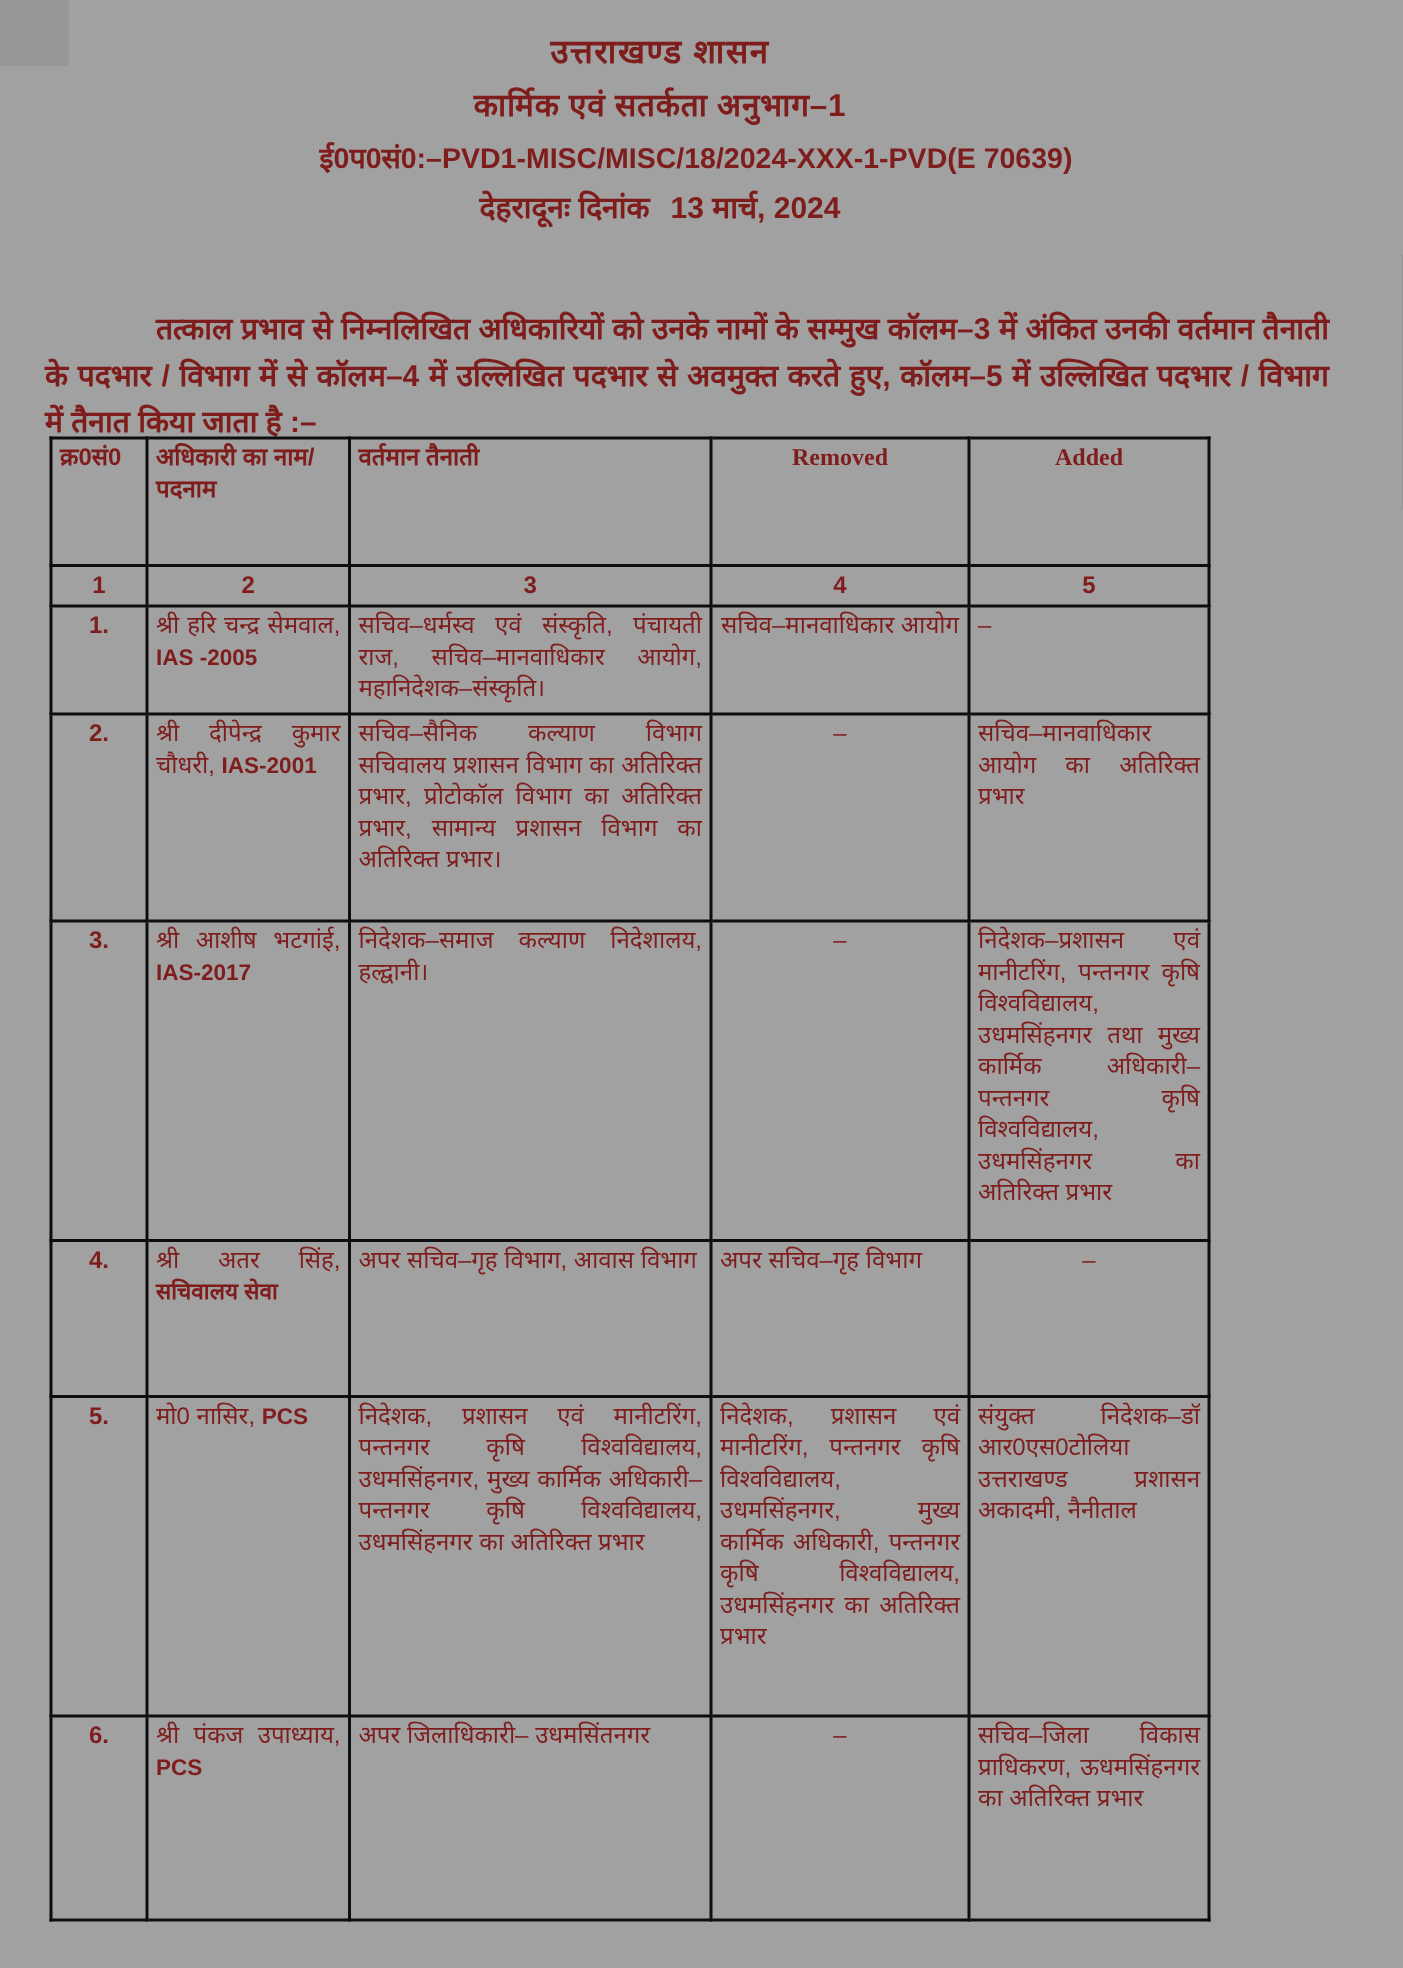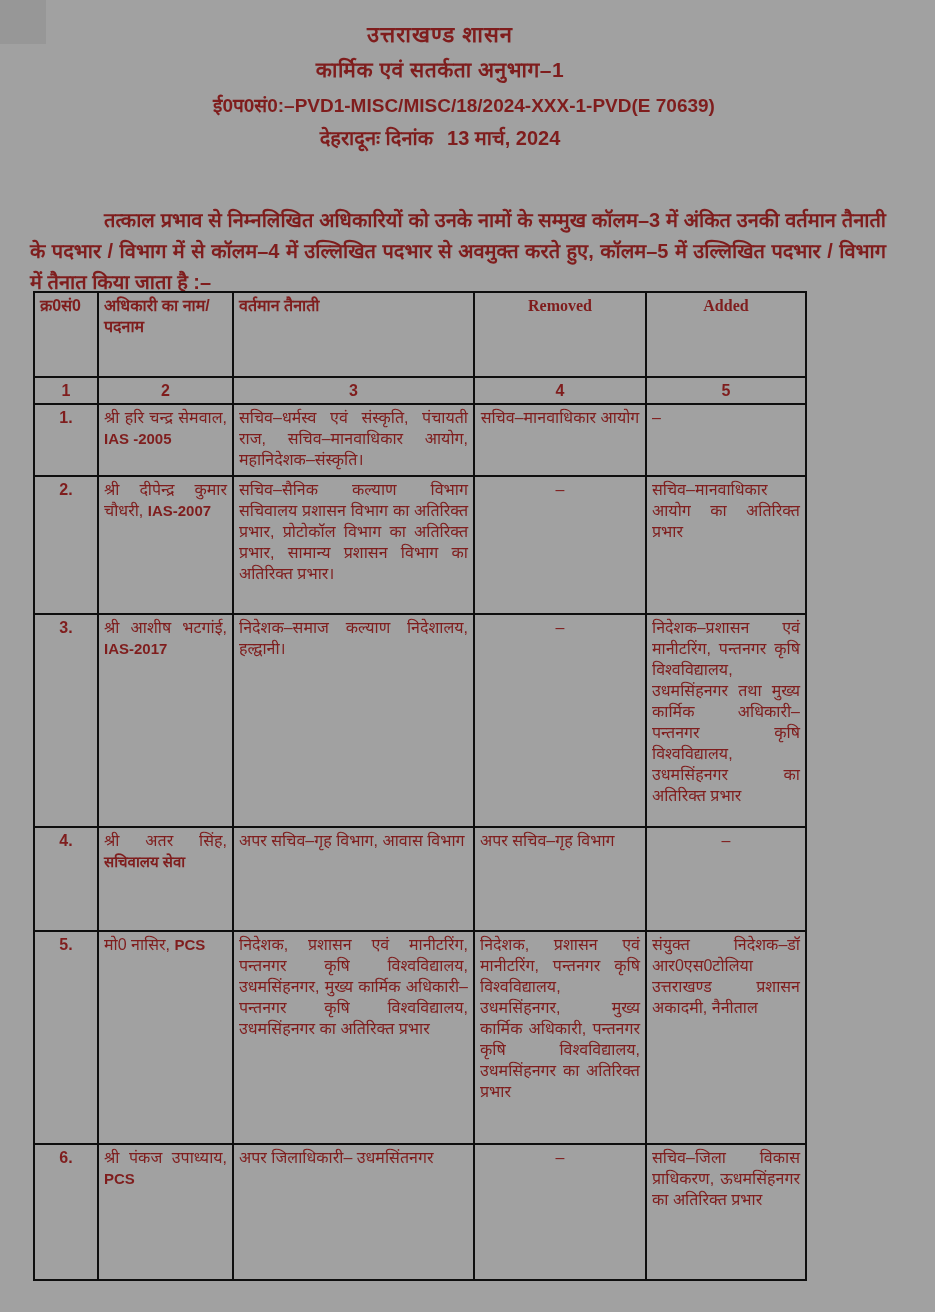--- a/index.html
+++ b/index.html
@@ -118,21 +118,21 @@
       <tr class="r1">
         <td class="sno">1.</td>
         <td class="j"><span>श्री हरि चन्द्र सेमवाल,</span> <span class="cad">IAS -2005</span></td>
         <td class="j">सचिव–धर्मस्व एवं संस्कृति, पंचायती राज, सचिव–मानवाधिकार आयोग, महानिदेशक–संस्कृति।</td>
         <td class="ac">सचिव–मानवाधिकार आयोग</td>
         <td class="al">–</td>
       </tr>
 
       <tr class="r2">
         <td class="sno">2.</td>
-        <td class="j"><span>श्री दीपेन्द्र कुमार चौधरी,</span> <span class="cad">IAS-2007</span></td>
+        <td class="j"><span>श्री दीपेन्द्र कुमार चौधरी,</span> <span class="cad">IAS-2001</span></td>
         <td class="j">सचिव–सैनिक कल्याण विभाग सचिवालय प्रशासन विभाग का अतिरिक्त प्रभार, प्रोटोकॉल विभाग का अतिरिक्त प्रभार, सामान्य प्रशासन विभाग का अतिरिक्त प्रभार।</td>
         <td class="ac">–</td>
         <td class="j">सचिव–मानवाधिकार आयोग का अतिरिक्त प्रभार</td>
       </tr>
 
       <tr class="r3">
         <td class="sno">3.</td>
         <td class="j"><span>श्री आशीष भटगांई,</span> <span class="cad">IAS-2017</span></td>
         <td class="j">निदेशक–समाज कल्याण निदेशालय, हल्द्वानी।</td>
         <td class="ac">–</td>

